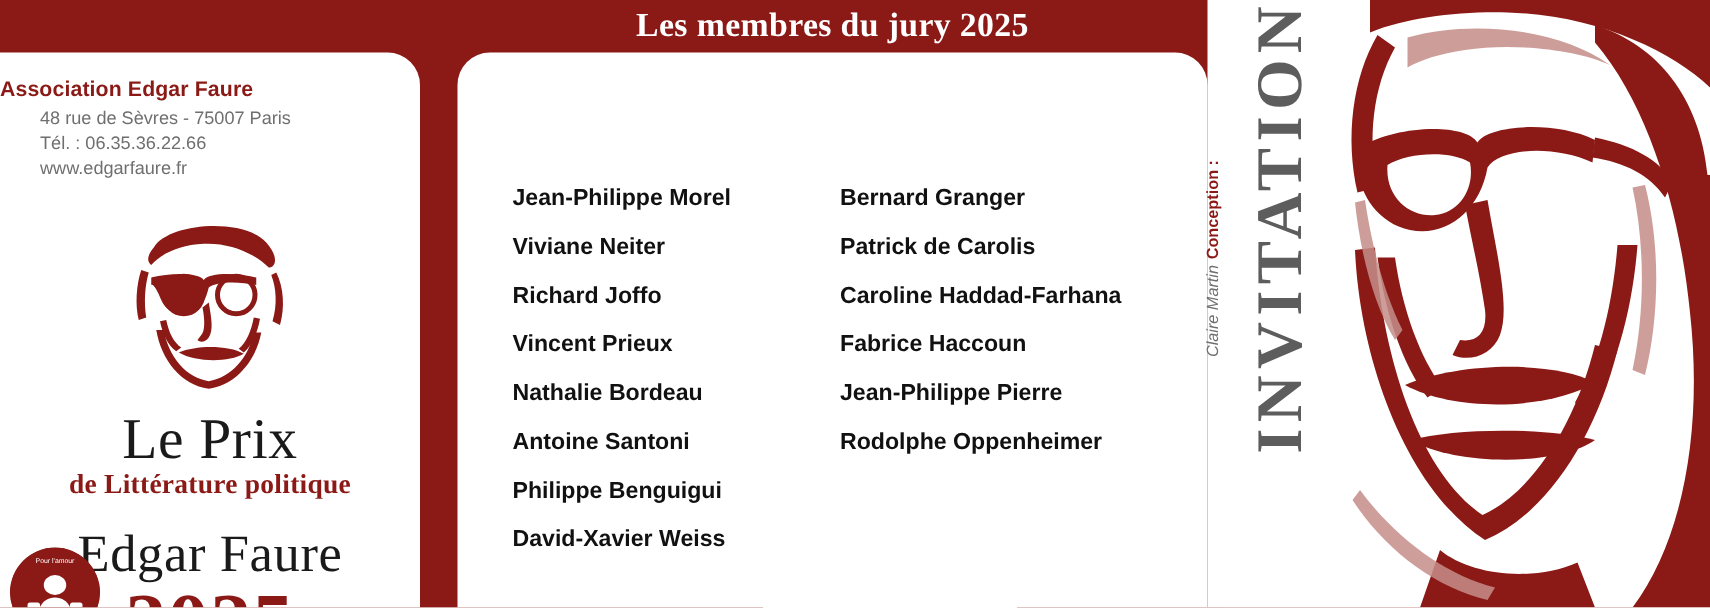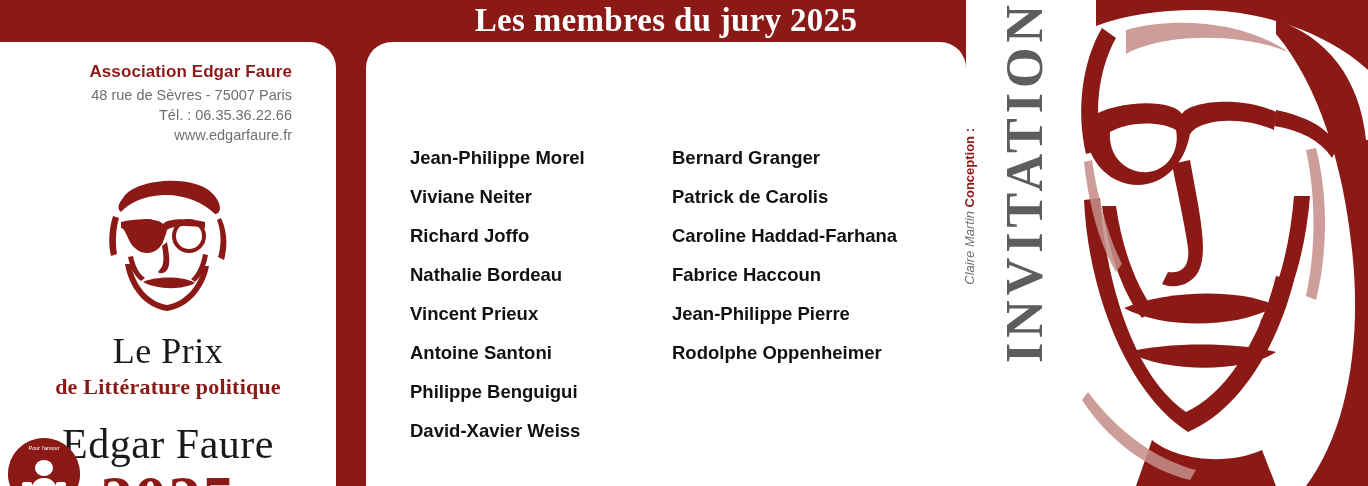--- a/index.html
+++ b/index.html
@@ -72,33 +72,33 @@
   .header-title {
     position: absolute;
     left: 366px;
     top: 0px;
     width: 600px;
     height: 42px;
     line-height: 40px;
     text-align: center;
     color: #ffffff;
     font-family: "Liberation Serif", serif;
-    font-size: 33px;
+    font-size: 27px;
     font-weight: 700;
     letter-spacing: 0.3px;
     white-space: nowrap;
   }
 
   
   .assoc-block {
     position: absolute;
     left: 0;
     top: 20px;
     width: 292px;
-    text-align: right;
+    text-align: left;
   }
   .assoc-name {
     color: #8b1a17;
     font-size: 17px;
     font-weight: 700;
     letter-spacing: 0.1px;
     margin-bottom: 3px;
   }
   .assoc-line {
     color: #6f6f6f;
@@ -119,21 +119,21 @@
   .prize-title {
     position: absolute;
     left: 0;
     top: 286px;
     width: 336px;
     text-align: center;
     color: #1a1a1a;
     font-family: "Liberation Serif", serif;
   }
   .prize-l1 {
-    font-size: 36px;
+    font-size: 46px;
     line-height: 46px;
     letter-spacing: 0.5px;
   }
   .prize-l2 {
     color: #8b1a17;
     font-size: 22px;
     line-height: 26px;
     font-weight: 700;
     letter-spacing: 0.2px;
   }
@@ -319,22 +319,22 @@
 
   <div class="rule"></div>
 
   <div class="card-mid"></div>
 
   <div class="jury-cols">
     <div class="jury-col col-a">
       <div class="jury-name">Jean-Philippe Morel</div>
       <div class="jury-name">Viviane Neiter</div>
       <div class="jury-name">Richard Joffo</div>
+      <div class="jury-name">Vincent Prieux</div>
       <div class="jury-name">Nathalie Bordeau</div>
-      <div class="jury-name">Vincent Prieux</div>
       <div class="jury-name">Antoine Santoni</div>
       <div class="jury-name">Philippe Benguigui</div>
       <div class="jury-name">David-Xavier Weiss</div>
     </div>
     <div class="jury-col col-b">
       <div class="jury-name">Bernard Granger</div>
       <div class="jury-name">Patrick de Carolis</div>
       <div class="jury-name">Caroline Haddad-Farhana</div>
       <div class="jury-name">Fabrice Haccoun</div>
       <div class="jury-name">Jean-Philippe Pierre</div>

